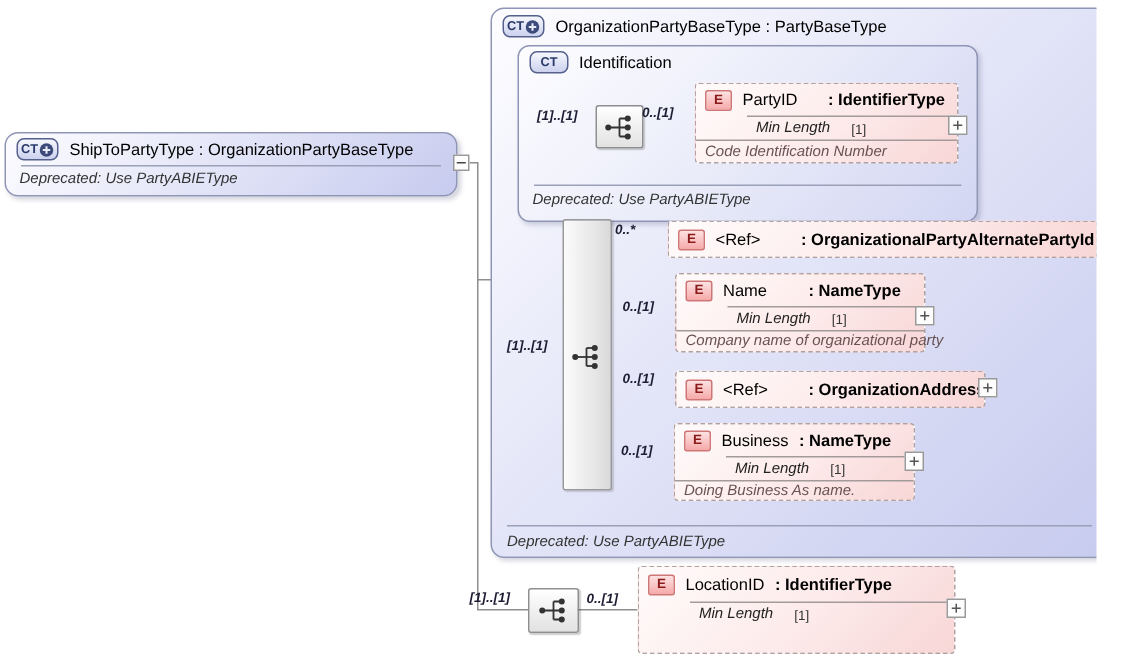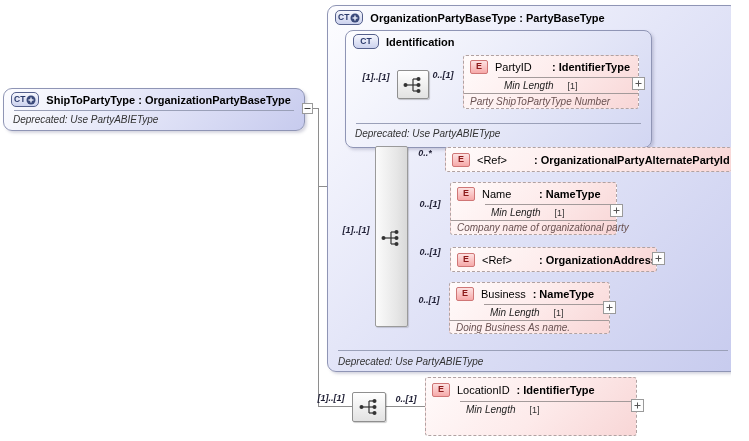--- a/index.html
+++ b/index.html
@@ -6,21 +6,21 @@
   .canvas{position:relative;width:731px;height:441px;background:#ffffff;overflow:hidden;
           font-family:"Liberation Sans", sans-serif;}
   
   .hline{position:absolute;height:1px;background:#8e8e8e;}
   .vline{position:absolute;width:1px;background:#8e8e8e;}
   
   .ct-box{position:absolute;border:1px solid #8f95b5;border-radius:9px;
           background:linear-gradient(135deg,#fdfdff 0%,#e4e6f8 45%,#c7cbee 100%);
           box-shadow:2px 2px 3px rgba(90,90,130,.25);}
   .ct-title-row{display:flex;align-items:center;gap:7px;padding:4px 6px 2px 7px;}
-  .title-text{font-size:11px;font-weight:bold;color:#000;white-space:nowrap;}
+  .title-text{font-size:11px;font-weight:normal;color:#000;white-space:nowrap;}
   .dep-text{font-size:10px;font-style:italic;color:#333;padding:2px 6px 0 7px;white-space:nowrap;}
   .divider{height:1px;background:#9aa0b8;margin:1px 5px 0 5px;}
   
   .ct-badge{display:inline-flex;align-items:center;justify-content:center;gap:1px;
             min-width:20px;height:13px;padding:0 2px;border:1px solid #55608c;border-radius:5px;
             background:linear-gradient(180deg,#f6f7fd,#ccd2ee);
             font-size:8.5px;font-weight:bold;color:#2b3a6b;line-height:1;}
   .e-badge{display:inline-flex;align-items:center;justify-content:center;
            width:16px;height:12px;border:1px solid #cf7676;border-radius:2px;
            background:linear-gradient(180deg,#fde2e2,#f6a9a9);
@@ -35,21 +35,21 @@
   .el-type{font-size:11px;font-weight:bold;color:#000;white-space:nowrap;}
   .facet-row{display:flex;align-items:center;border-top:1px solid #a39a9a;
              padding:0 6px;flex:0 0 15px;margin-left:34px;}
   .facet-label{font-size:10px;font-style:italic;color:#222;}
   .facet-value{font-size:9px;color:#333;margin-left:14px;}
   .doc-row{display:flex;align-items:center;border-top:1px solid #a39a9a;
            padding:0 6px;flex:1 1 auto;}
   .doc-text{font-size:10px;font-style:italic;color:#6a5252;white-space:nowrap;}
   
   .card-label{position:absolute;font-size:9px;font-style:italic;font-weight:bold;
-              color:#1d1d33;text-align:center;white-space:nowrap;}
+              color:#1d1d33;text-align:left;white-space:nowrap;}
   
   .seq-box{position:absolute;border:1px solid #8f8f8f;border-radius:2px;
            background:linear-gradient(180deg,#ffffff,#e2e2e2);
            box-shadow:1px 1px 1px rgba(0,0,0,.2);
            display:flex;align-items:center;justify-content:center;}
   .seq-bar{position:absolute;border:1px solid #9a9a9a;border-radius:2px;
            background:linear-gradient(90deg,#fbfbfb,#e7e7e7 65%,#d9d9d9);
            box-shadow:1px 1px 1px rgba(0,0,0,.15);}
   .seq-bar svg{position:absolute;}
   
@@ -148,21 +148,21 @@
           <span>E</span>
         </span>
       <span class="el-name">PartyID</span>
       <span class="el-type">: IdentifierType</span>
     </div>
     <div class="facet-row">
       <span class="facet-label">Min Length</span>
       <span class="facet-value">[1]</span>
     </div>
     <div class="doc-row">
-        <span class="doc-text">Party ShipToPartyType Number</span>
+        <span class="doc-text">Code Identification Number</span>
       </div>
   </div>
   <div class="exp-box" style="left:632px;top:77px">
     <svg width="7" height="7" viewBox="0 0 7 7">
         <line x1="0.5" y1="3.5" x2="6.5" y2="3.5" stroke="#555" stroke-width="1"></line>
         <line x1="3.5" y1="0.5" x2="3.5" y2="6.5" stroke="#555" stroke-width="1"></line>
       </svg>
   </div>
 
   <div class="seq-bar" style="left:375px;top:146px;width:31px;height:179px">

